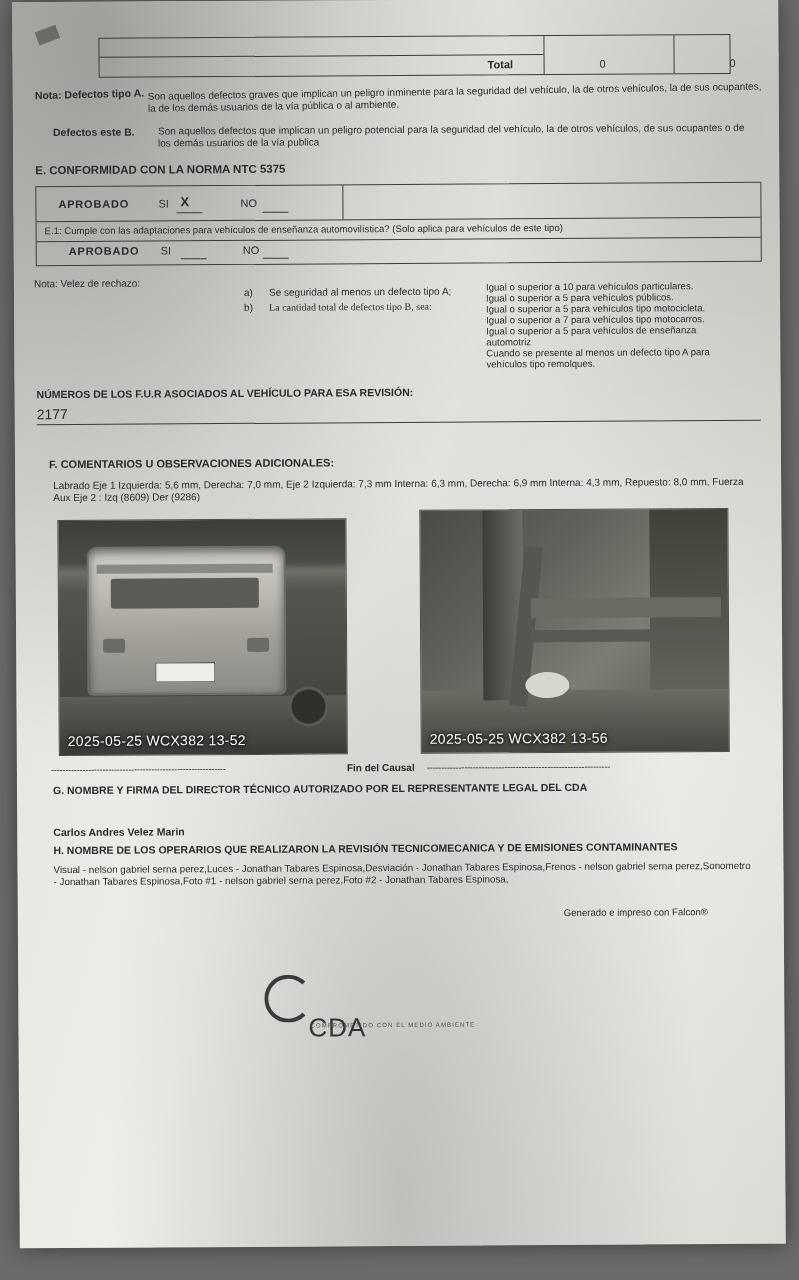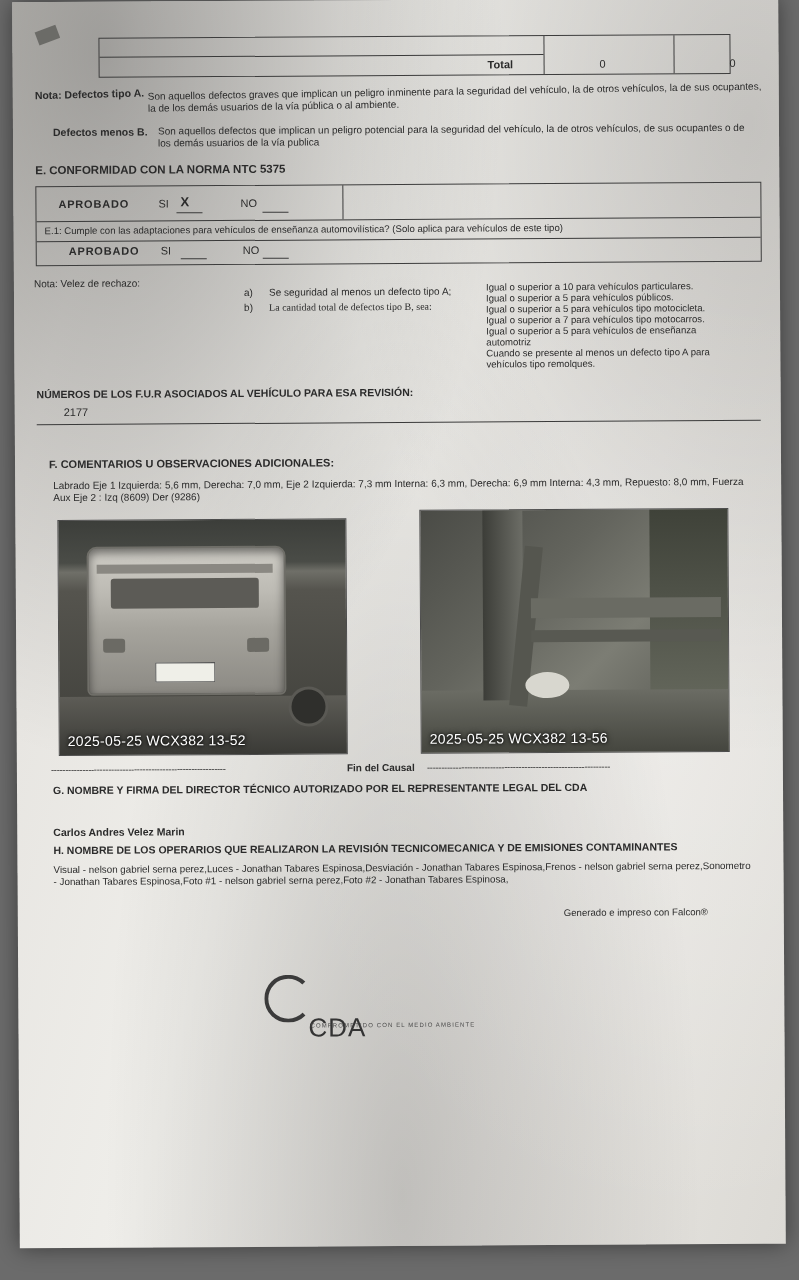--- a/index.html
+++ b/index.html
@@ -88,21 +88,21 @@
         <div class="c" style="left:574px;"></div>
         <div class="ln" style="left:0;top:18px;width:444px;height:1px;"></div>
         <div class="tx b" style="left:388px;top:22px;font-size:11px;">Total</div>
         <div class="tx" style="left:500px;top:22px;font-size:11px;">0</div>
         <div class="tx" style="left:630px;top:22px;font-size:11px;">0</div>
       </div>
 
       <div class="tx b" style="left:22px;top:86px;font-size:10.5px;transform:rotate(-1.1deg);">Nota: Defectos tipo A.</div>
       <div class="tx" style="left:135px;top:86px;font-size:10px;width:618px;white-space:normal;transform:rotate(-0.6deg);">Son aquellos defectos graves que implican un peligro inminente para la seguridad del vehículo, la de otros vehículos, la de sus ocupantes, la de los demás usuarios de la vía pública o al ambiente.</div>
 
-      <div class="tx b" style="left:40px;top:124px;font-size:10.5px;">Defectos menos B.</div>
+      <div class="tx b" style="left:40px;top:124px;font-size:10.5px;">Defectos este B.</div>
       <div class="tx" style="left:145px;top:124px;font-size:10px;width:600px;white-space:normal;">Son aquellos defectos que implican un peligro potencial para la seguridad del vehículo, la de otros vehículos, de sus ocupantes o de los demás usuarios de la vía publica</div>
 
       <div class="tx b" style="left:22px;top:162px;font-size:11.5px;">E. CONFORMIDAD CON LA NORMA NTC 5375</div>
 
       <div class="box" style="left:22px;top:184px;width:724px;height:78px;">
         <div class="ln" style="left:0;top:34px;width:724px;height:1px;"></div>
         <div class="ln" style="left:0;top:54px;width:724px;height:1px;"></div>
         <div class="ln" style="left:306px;top:0;width:1px;height:34px;"></div>
 
         <div class="tx b" style="left:22px;top:11px;font-size:11px;letter-spacing:.8px;">APROBADO</div>
@@ -129,21 +129,21 @@
       <div class="tx" style="left:255px;top:301px;font-size:10px;font-family:Liberation Serif, serif;">La cantidad total de defectos tipo B, sea:</div>
 
       <div class="tx" style="left:472px;top:282px;font-size:9.6px;">Igual o superior a 10 para vehículos particulares.</div>
       <div class="tx" style="left:472px;top:293px;font-size:9.6px;">Igual o superior a 5 para vehículos públicos.</div>
       <div class="tx" style="left:472px;top:304px;font-size:9.6px;">Igual o superior a 5 para vehículos tipo motocicleta.</div>
       <div class="tx" style="left:472px;top:315px;font-size:9.6px;">Igual o superior a 7 para vehículos tipo motocarros.</div>
       <div class="tx" style="left:472px;top:326px;font-size:9.6px;width:250px;white-space:normal;">Igual o superior a 5 para vehículos de enseñanza automotriz</div>
       <div class="tx" style="left:472px;top:348px;font-size:9.6px;width:250px;white-space:normal;">Cuando se presente al menos un defecto tipo A para vehículos tipo remolques.</div>
 
       <div class="tx b" style="left:22px;top:386px;font-size:10.5px;">NÚMEROS DE LOS F.U.R ASOCIADOS AL VEHÍCULO PARA ESA REVISIÓN:</div>
-      <div class="tx" style="left:22px;top:404px;font-size:11px;margin-left:27px;">2177</div>
+      <div class="tx" style="left:22px;top:404px;font-size:14px;">2177</div>
       <div class="ln" style="left:22px;top:422px;width:724px;height:1px;"></div>
 
       <div class="tx b" style="left:34px;top:456px;font-size:11px;">F. COMENTARIOS U OBSERVACIONES ADICIONALES:</div>
       <div class="tx" style="left:38px;top:478px;font-size:10px;width:700px;white-space:normal;">Labrado  Eje 1 Izquierda: 5,6 mm, Derecha: 7,0 mm, Eje 2 Izquierda: 7,3 mm Interna: 6,3 mm, Derecha: 6,9 mm Interna: 4,3 mm, Repuesto: 8,0 mm, Fuerza Aux Eje 2 : Izq (8609) Der (9286)</div>
 
       <div class="photo" id="ph1">
         <div class="ground"></div>
         <div class="bus"></div>
         <div class="band"></div>
         <div class="win"></div>

